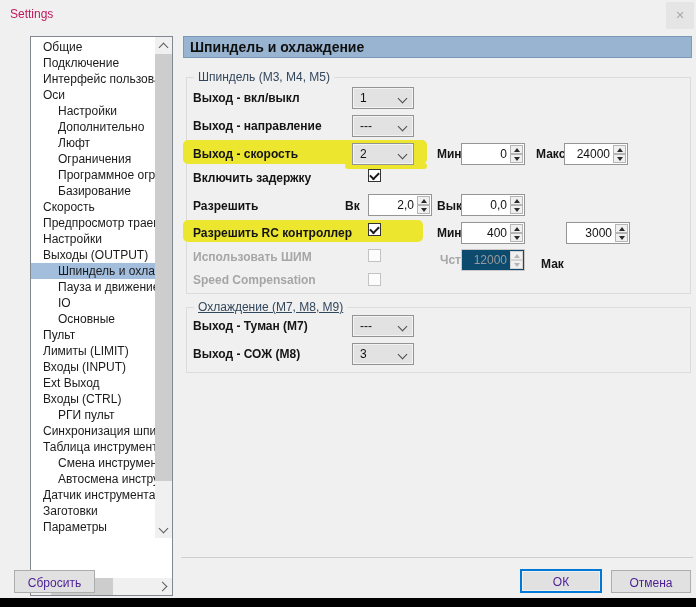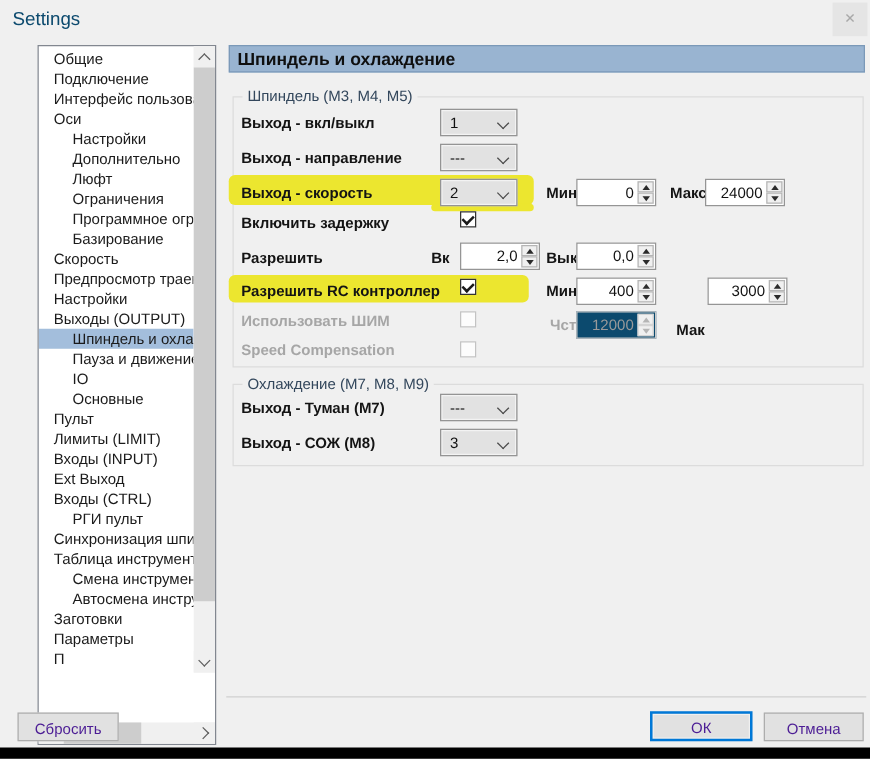--- a/index.html
+++ b/index.html
@@ -7,21 +7,21 @@
     width:696px;height:607px;background:#000;
     font-family:"Liberation Sans",sans-serif;
     position:relative;overflow:hidden;
   }
   .window{
     position:absolute;left:0;top:0;width:696px;height:598px;
     background:#f0f0f0;
   }
   
   .titlebar{position:absolute;left:0;top:0;width:100%;height:31px;background:#f0f0f0;}
-  .title-text{position:absolute;left:10px;top:7px;font-size:15px;color:#0c4a6e;}
+  .title-text{position:absolute;left:10px;top:7px;font-size:12px;color:#be185d;}
   .close-btn{position:absolute;right:2px;top:2px;width:28px;height:27px;background:#e5e5e5;
     text-align:center;line-height:27px;font-size:11px;color:#a8a8a8;}
   
   .tree{
     position:absolute;left:30px;top:36px;width:143px;height:560px;
     background:#fff;border:1px solid #828790;box-sizing:border-box;
   }
   .tree-items{
     position:absolute;left:0;top:0;width:124px;height:501px;
     overflow:hidden;padding-top:2px;box-sizing:border-box;
@@ -138,20 +138,21 @@
         <div class="tree-item lvl0">Пульт</div>
         <div class="tree-item lvl0">Лимиты (LIMIT)</div>
         <div class="tree-item lvl0">Входы (INPUT)</div>
         <div class="tree-item lvl0">Ext Выход</div>
         <div class="tree-item lvl0">Входы (CTRL)</div>
         <div class="tree-item lvl1">РГИ пульт</div>
         <div class="tree-item lvl0">Синхронизация шпинде</div>
         <div class="tree-item lvl0">Таблица инструментов</div>
         <div class="tree-item lvl1">Смена инструмента</div>
         <div class="tree-item lvl1">Автосмена инструм</div>
+        <div class="tree-item lvl0">Датчик инструмента</div>
         <div class="tree-item lvl0">Заготовки</div>
         <div class="tree-item lvl0">Параметры</div>
         <div class="tree-item lvl0">П</div>
       </div>
     <div class="vscroll">
       <div class="sbtn up">
           <span class="chev u"></span>
         </div>
       <div class="vthumb"></div>
       <div class="sbtn down">
@@ -288,21 +289,21 @@
         <span class="spin-b sd">
           <span class="tri dn"></span>
         </span>
       </span>
   </div>
 
   <span class="lbl dis" style="left:193px;top:273px;text-align:right;">Speed Compensation</span>
   <div class="chk dis" style="left:368px;top:273px;"></div>
 
   <div class="group g2"></div>
-  <span class="group-label" style="left:194px;top:300px;">Охлаждение (M7, M8, M9)</span>
+  <span class="group-label" style="left:194px;top:300px;text-decoration:underline;">Охлаждение (M7, M8, M9)</span>
 
   <span class="lbl" style="left:193px;top:319px;">Выход - Туман (M7)</span>
   <div class="combo" style="left:352px;top:315px;">
     <span class="val">---</span>
     <span class="cchev"></span>
   </div>
 
   <span class="lbl" style="left:193px;top:347px;">Выход - СОЖ (M8)</span>
   <div class="combo" style="left:352px;top:343px;">
     <span class="val">3</span>

